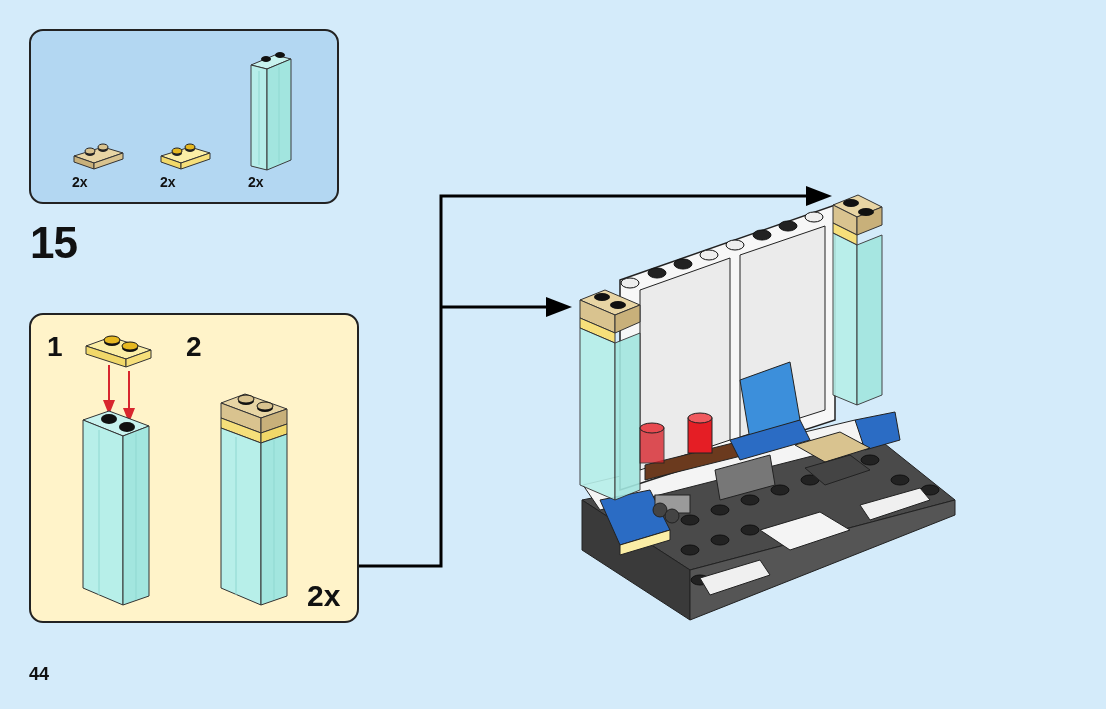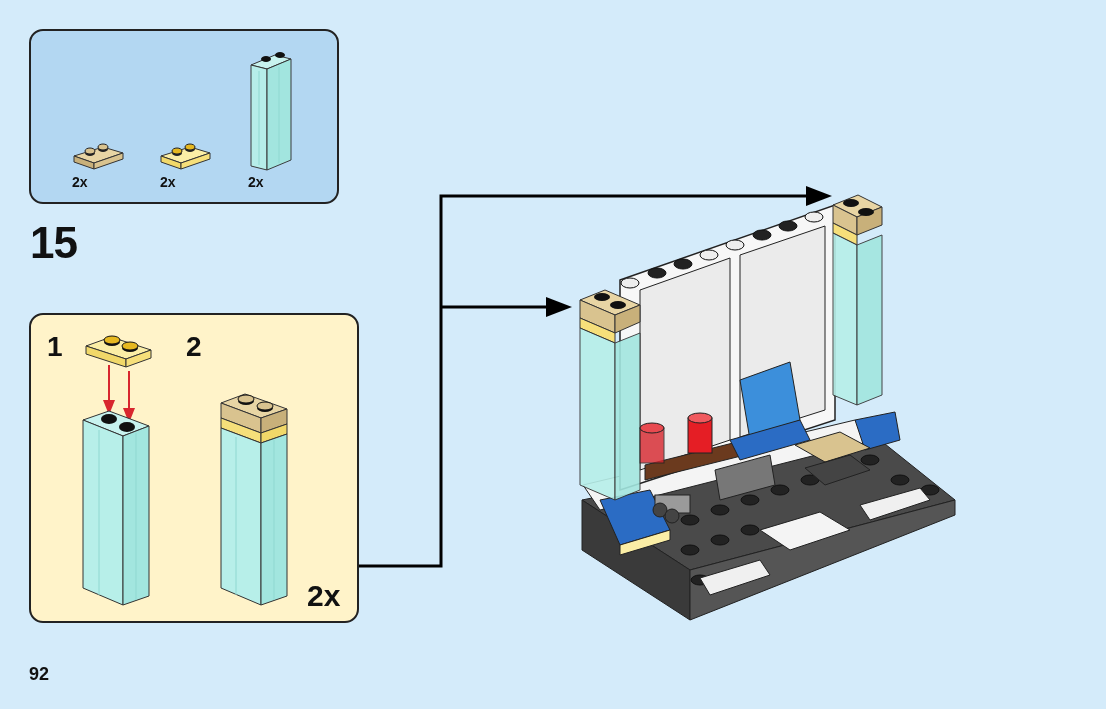--- a/index.html
+++ b/index.html
@@ -209,13 +209,13 @@
     <rect x="655" y="495" width="35" height="18" fill="#9a9a9a" stroke="#222"></rect>
     <circle cx="660" cy="510" r="7" fill="#444" stroke="#222"></circle>
     <circle cx="672" cy="516" r="7" fill="#444" stroke="#222"></circle>
   </g>
 
   <polygon points="715,470 770,455 775,485 720,500" fill="#777" stroke="#222"></polygon>
 
   <polygon points="760,530 820,512 850,530 790,550" fill="#f4f4f4" stroke="#222"></polygon>
 </svg>
 
-<div class="abs page-num">92</div>
+<div class="abs page-num">44</div>
 
 </body></html>

